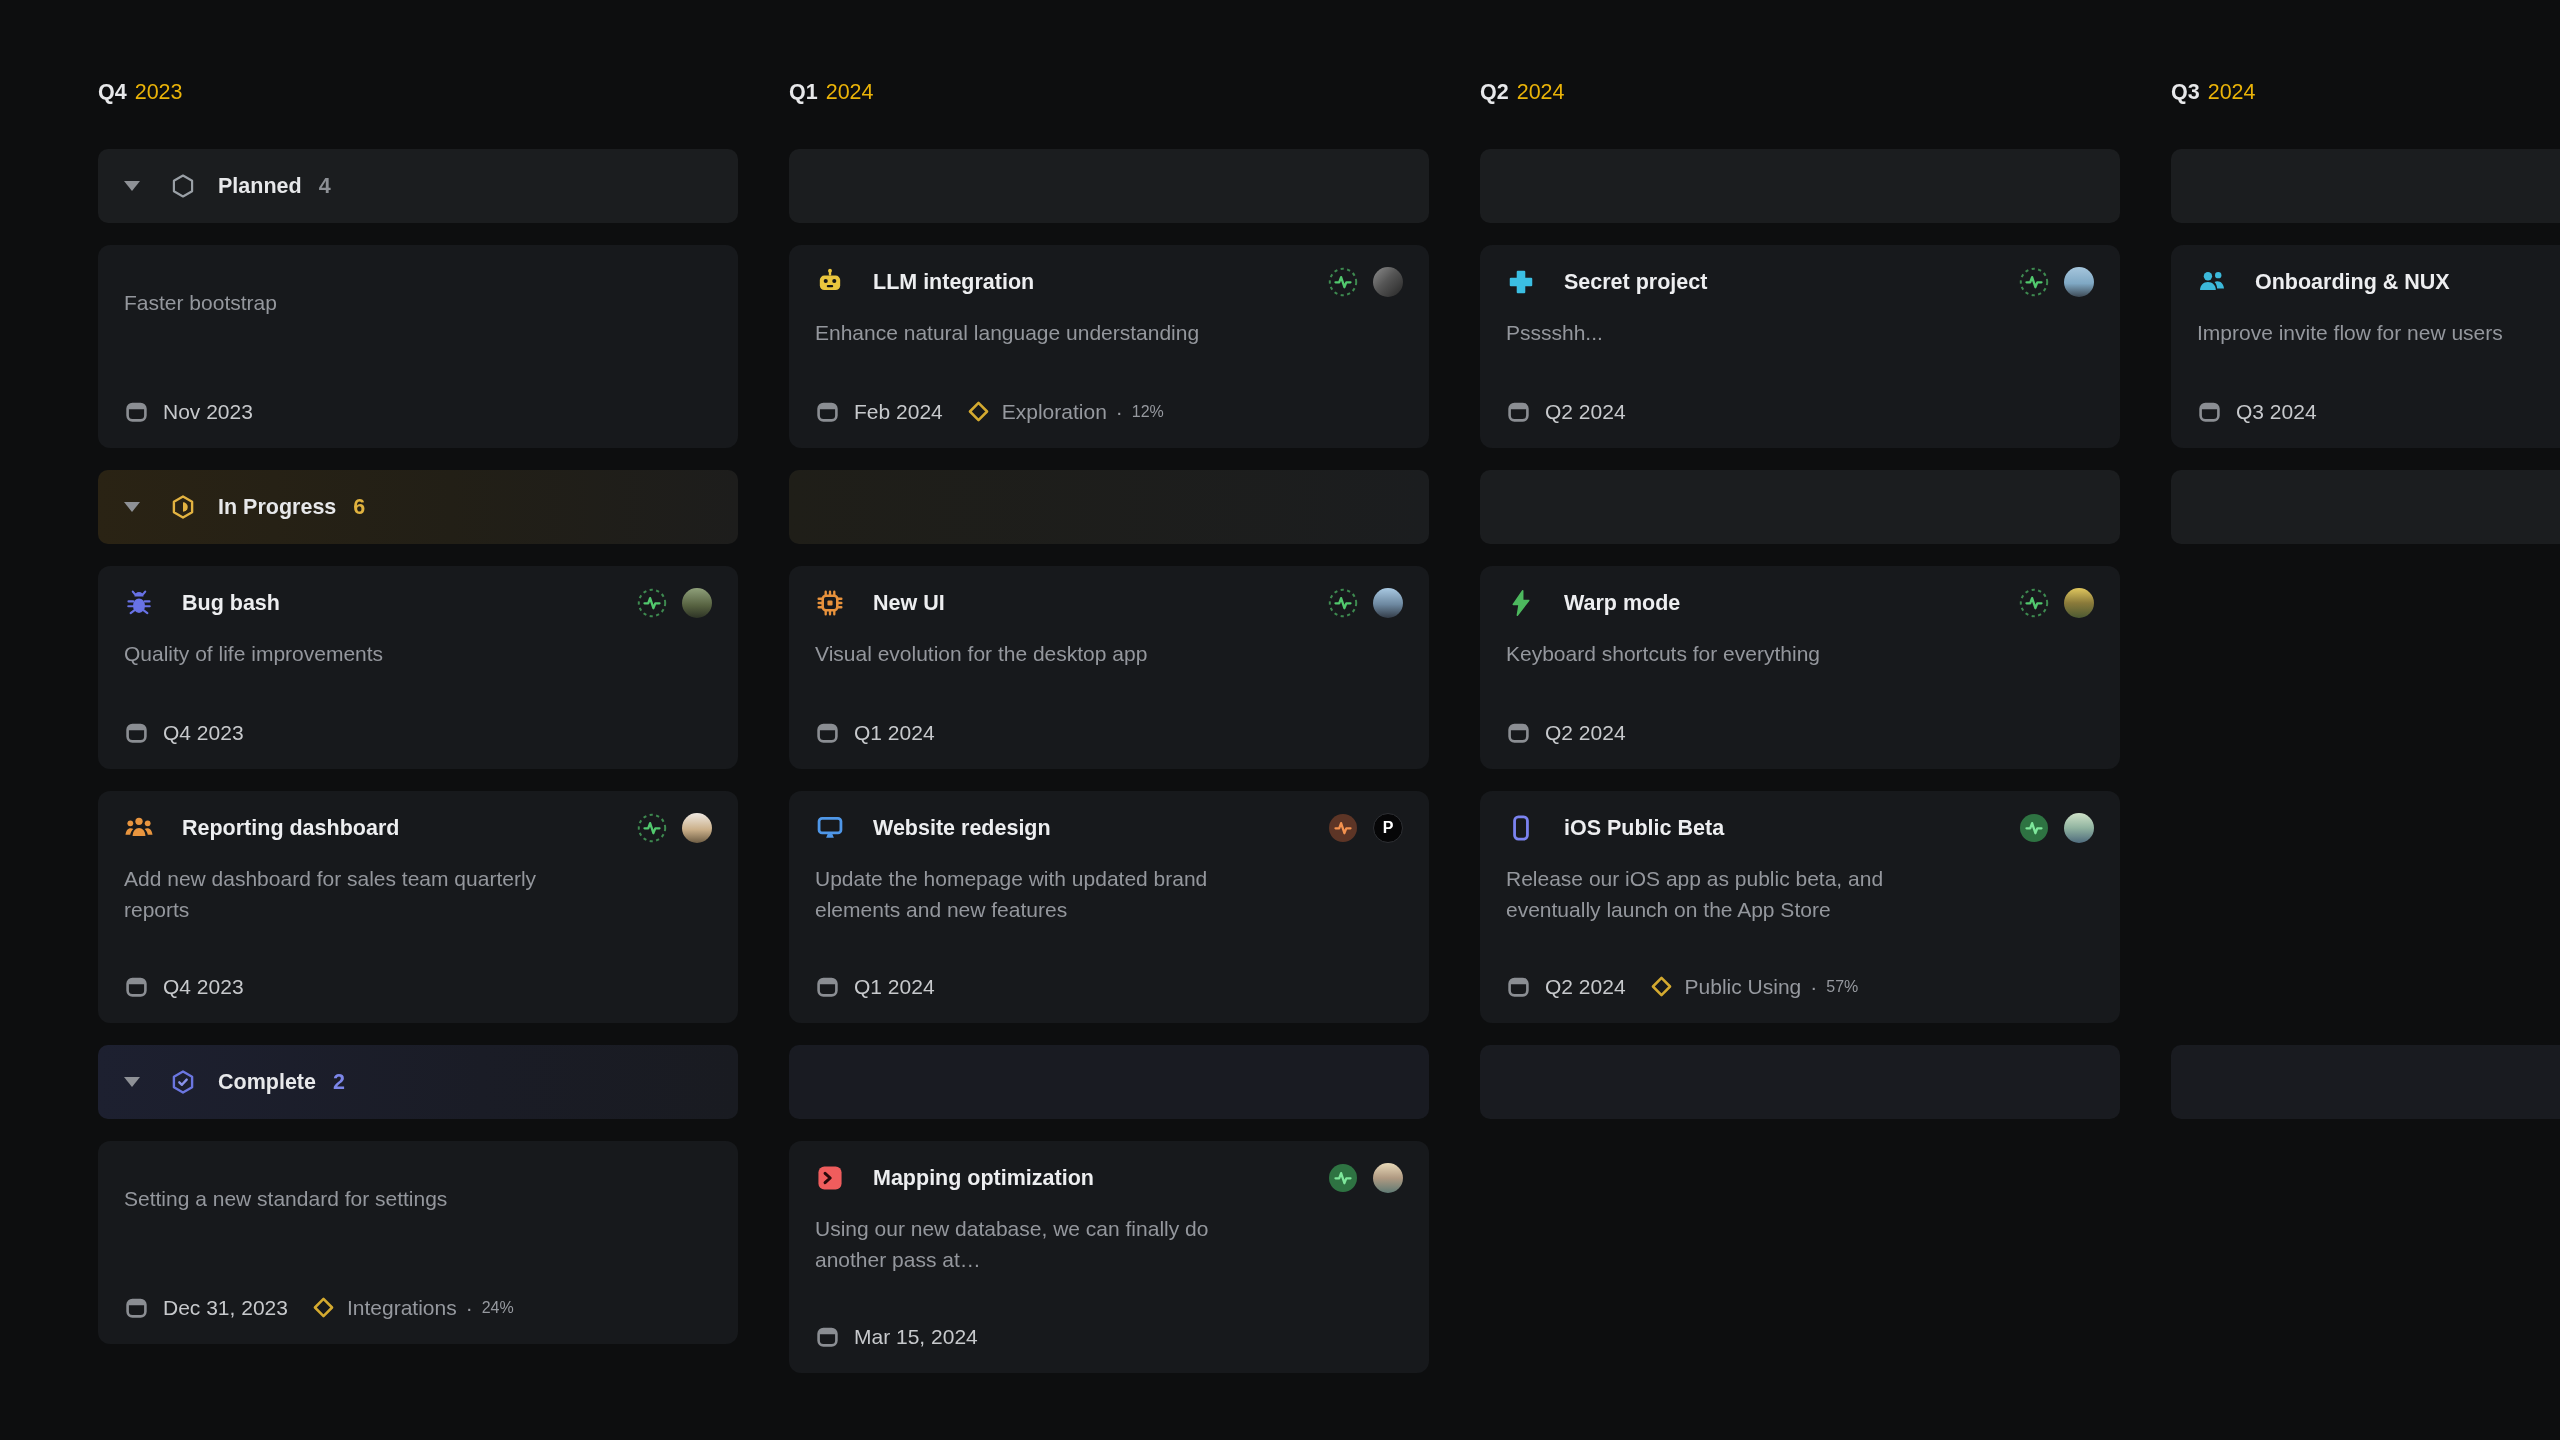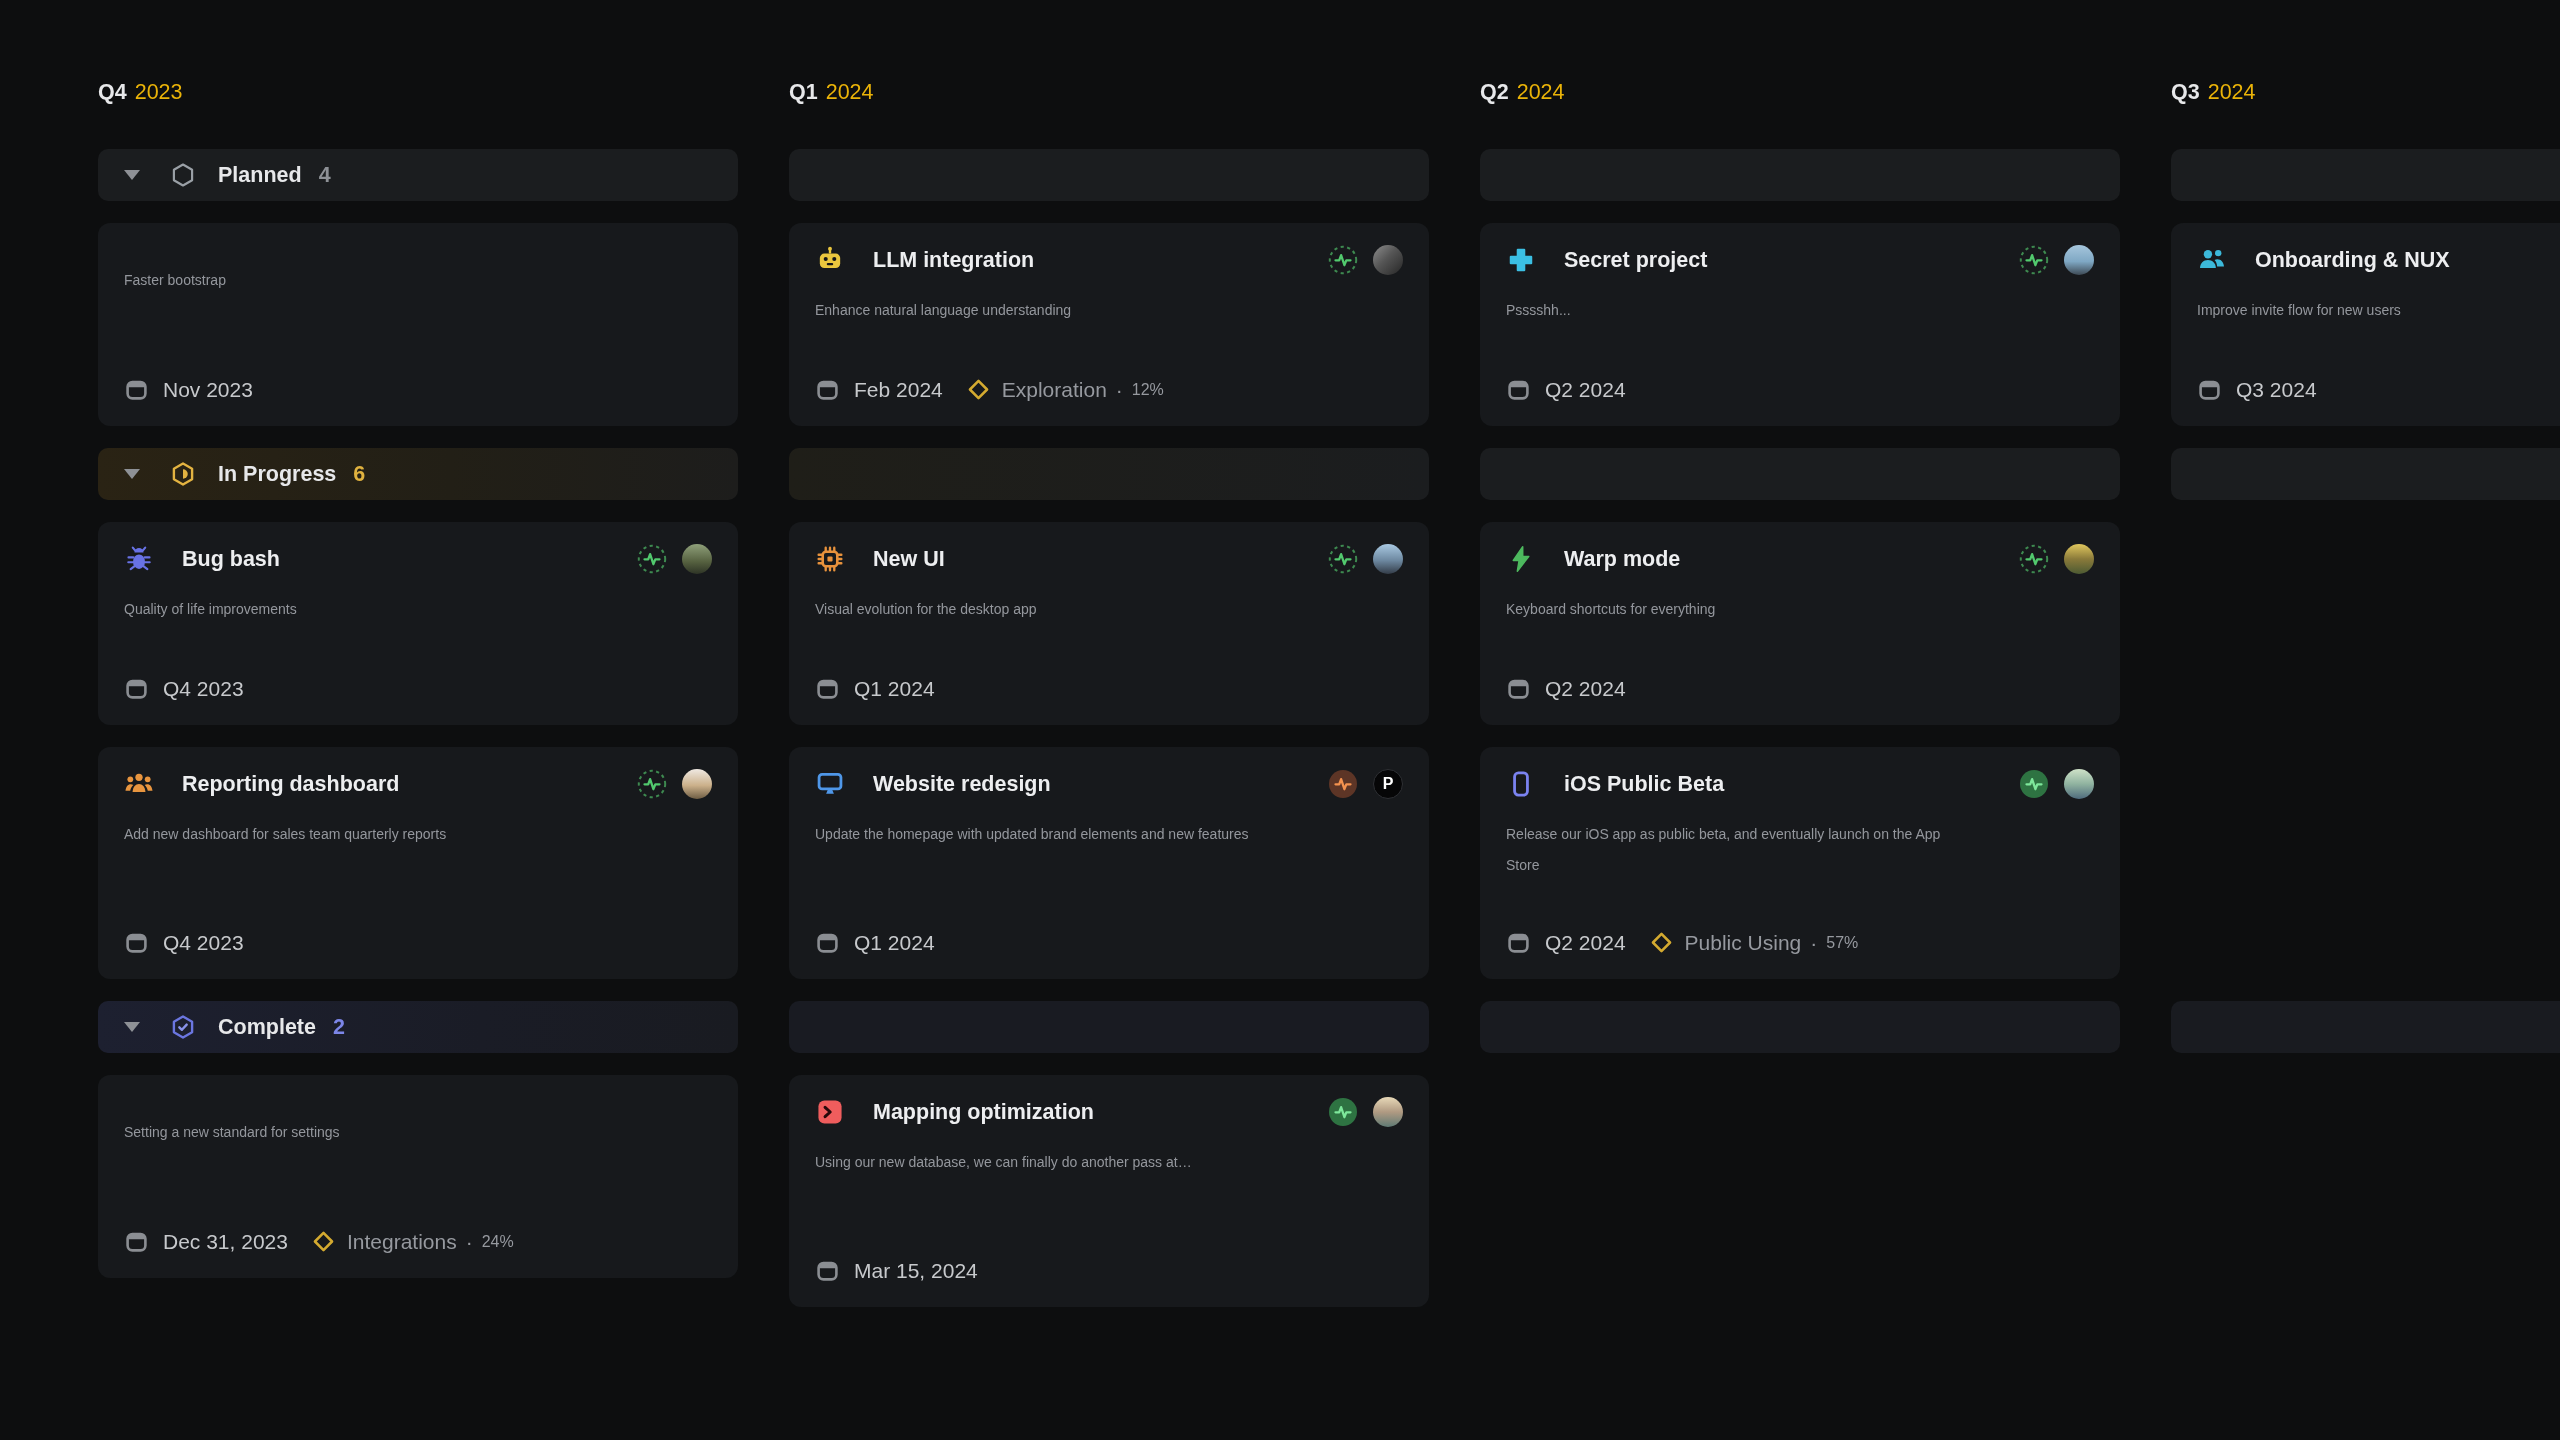--- a/index.html
+++ b/index.html
@@ -5,21 +5,21 @@
   html,body{margin:0;padding:0;background:#0d0e0f;width:2560px;height:1440px;overflow:hidden;
     font-family:"Liberation Sans",sans-serif;}
   #board{padding:80px 0 0 98px;width:2811px;box-sizing:border-box;}
   .quarters-row,.header-row,.card-row{display:grid;grid-template-columns:repeat(4,640px);column-gap:51px;}
   .quarters-row{margin-bottom:44px;}
   .quarter{font-size:21.5px;white-space:nowrap;}
   .q-name{color:#e7e8ea;font-weight:700;}
   .q-year{color:#eab308;font-weight:400;margin-left:8px;}
 
   .header-row{margin-bottom:22px;}
-  .hseg{height:52px;border-radius:10px;background:#1b1d1f;display:flex;align-items:center;}
+  .hseg{height:74px;border-radius:10px;background:#1b1d1f;display:flex;align-items:center;}
   .header-row .hseg.in-progress.seg0{background:linear-gradient(90deg,#2a2314 0%,#221f16 55%,#1d1d1c 100%);}
   .header-row .hseg.in-progress.seg1{background:linear-gradient(90deg,#1f1e18,#1b1d1f);}
   .header-row .hseg.complete.seg0{background:linear-gradient(90deg,#1d2030 0%,#1a1c26 60%,#191b21 100%);}
   .header-row .hseg.complete.seg1{background:#191b22;}
   .header-row .hseg.complete.seg2,.header-row .hseg.complete.seg3{background:#191b20;}
   .tri{width:0;height:0;border-left:8px solid transparent;border-right:8px solid transparent;
     border-top:10px solid #8e9196;margin-left:26px;flex:none;}
   .state-ic{margin-left:30px;width:26px;height:26px;display:flex;flex:none;}
   .state-ic svg{width:100%;height:100%;}
   .sec-label{margin-left:22px;font-size:21.5px;font-weight:600;color:#e7e8ea;white-space:nowrap;}
@@ -43,21 +43,21 @@
   .av-perf{background:radial-gradient(circle at 50% 32%,#6a7280 0%,#3a3f48 48%,#1f2228 100%);}
   .av-llm{background:linear-gradient(135deg,#8e8e8e 0%,#555 45%,#262626 100%);}
   .av-secret{background:linear-gradient(180deg,#a6c6dd 0%,#7fa8c4 55%,#3e4a55 100%);}
   .av-bug{background:linear-gradient(180deg,#8fa07a 0%,#55603f 60%,#2e3426 100%);}
   .av-newui{background:linear-gradient(180deg,#a9c9e2 0%,#6d88a0 55%,#333c48 100%);}
   .av-warp{background:linear-gradient(180deg,#e0c75e 0%,#8a7a3a 50%,#4c5a33 100%);}
   .av-report{background:linear-gradient(180deg,#efe9e2 0%,#cbb08a 55%,#6e5d44 100%);}
   .av-ios{background:linear-gradient(180deg,#cfe2c8 0%,#90b3a0 50%,#4f6b7d 100%);}
   .av-settings{background:linear-gradient(180deg,#c2b694 0%,#8a7f60 55%,#4a452f 100%);}
   .av-mapping{background:linear-gradient(180deg,#e8d9b8 0%,#b09a82 50%,#5f7a74 100%);}
-  .card-desc{margin-top:20px;font-size:14px;line-height:31px;color:#94979d;max-width:460px;}
+  .card-desc{margin-top:20px;font-size:21px;line-height:31px;color:#94979d;max-width:460px;}
   .card-footer{margin-top:auto;padding-top:20px;display:flex;align-items:center;white-space:nowrap;}
   .cal{width:25px;height:25px;margin-right:14px;display:flex;flex:none;}
   .cal svg{width:100%;height:100%;}
   .card-date{font-size:21px;color:#c7c9cc;font-weight:500;}
   .diamond{width:23px;height:23px;margin-left:24px;margin-right:12px;display:flex;flex:none;}
   .diamond svg{width:100%;height:100%;}
   .mi-label{font-size:21px;color:#96999f;}
   .mi-dot{margin:0 9px;color:#96999f;font-size:21px;}
   .mi-pct{font-size:16px;color:#96999f;}
 </style>

